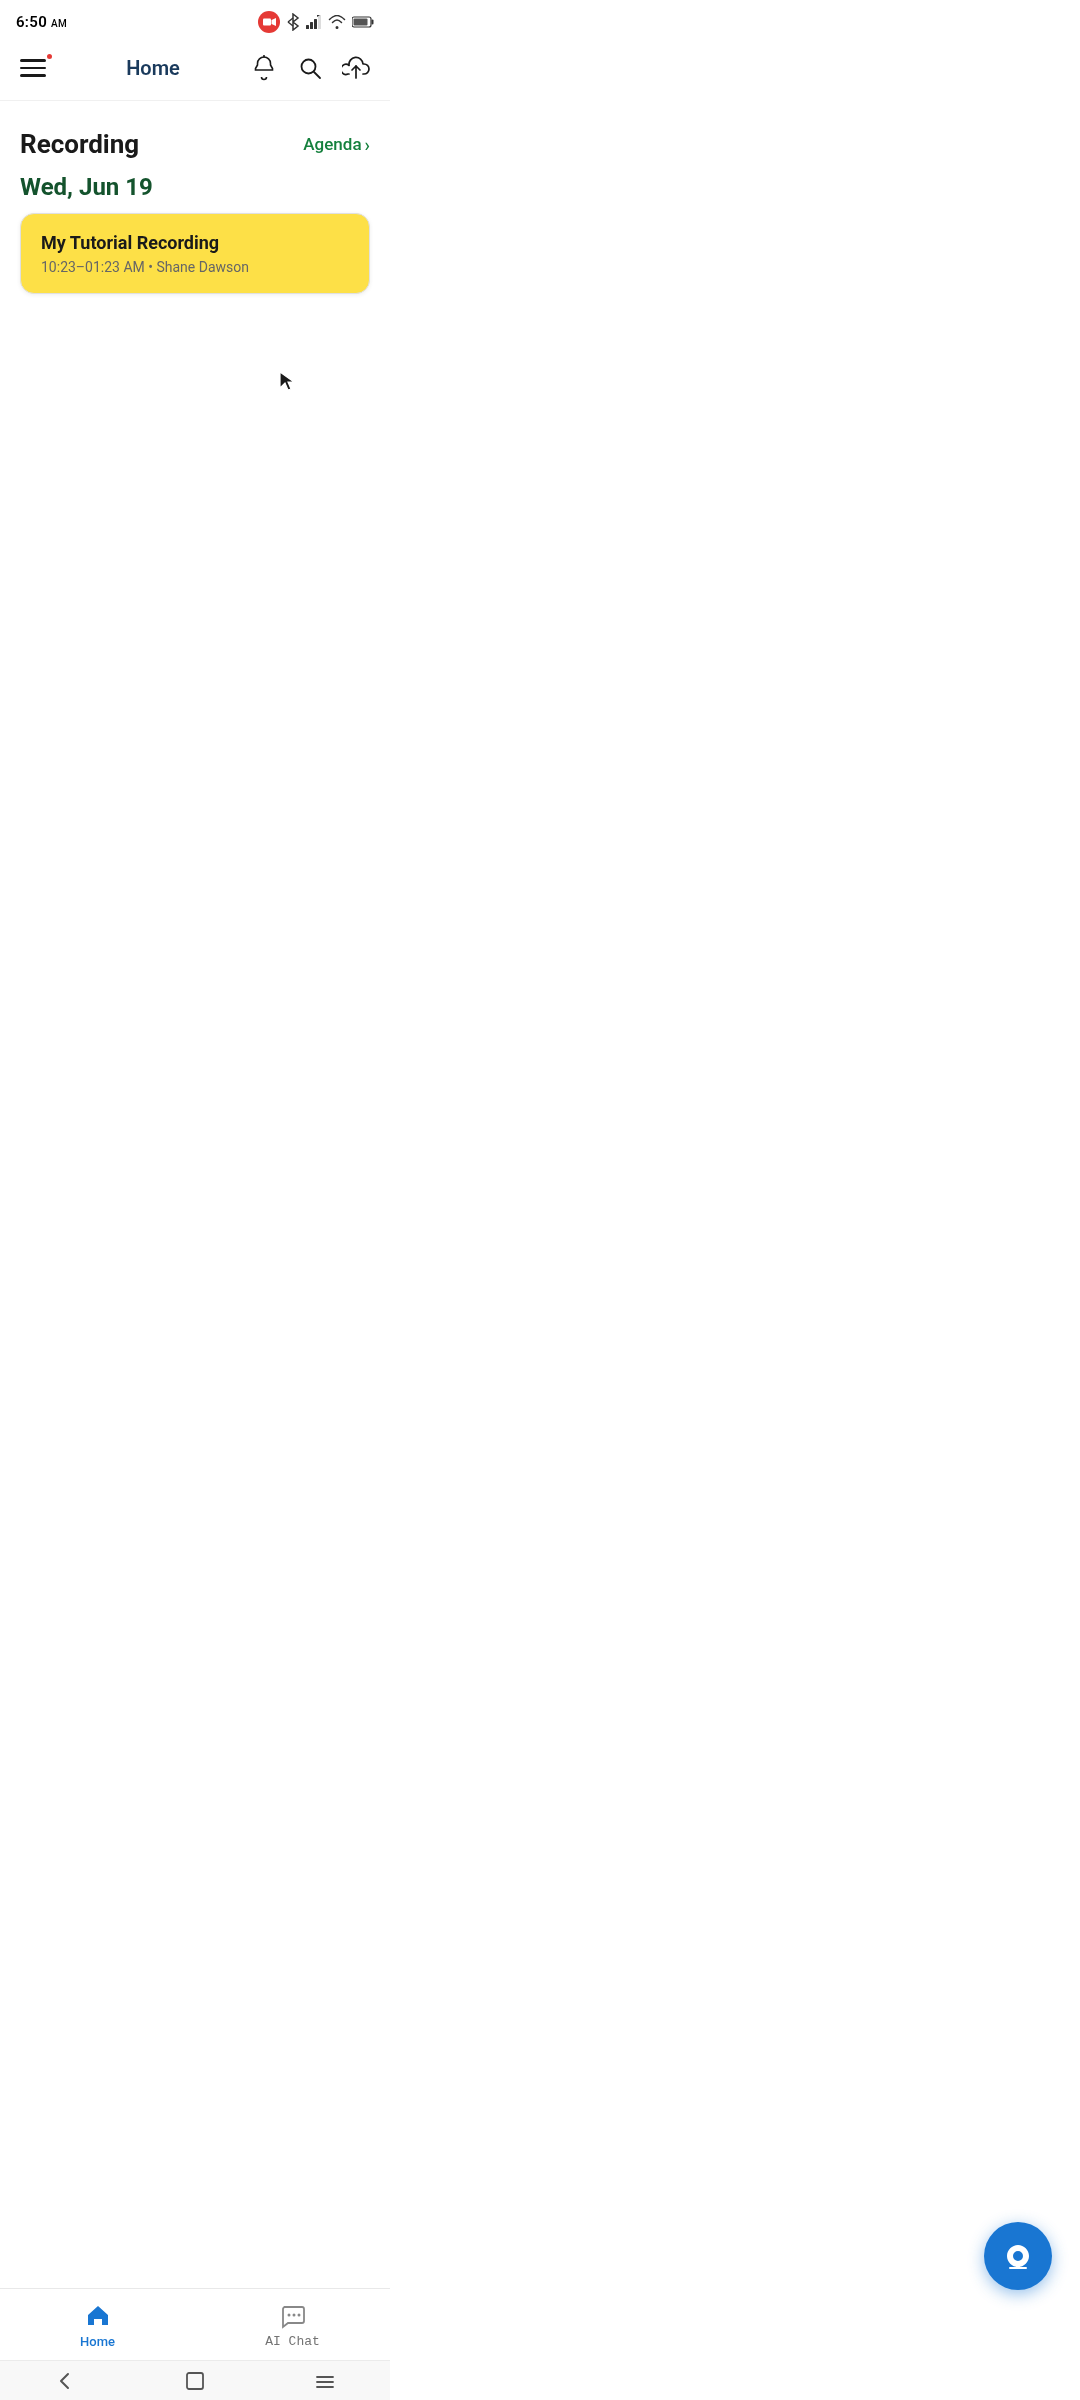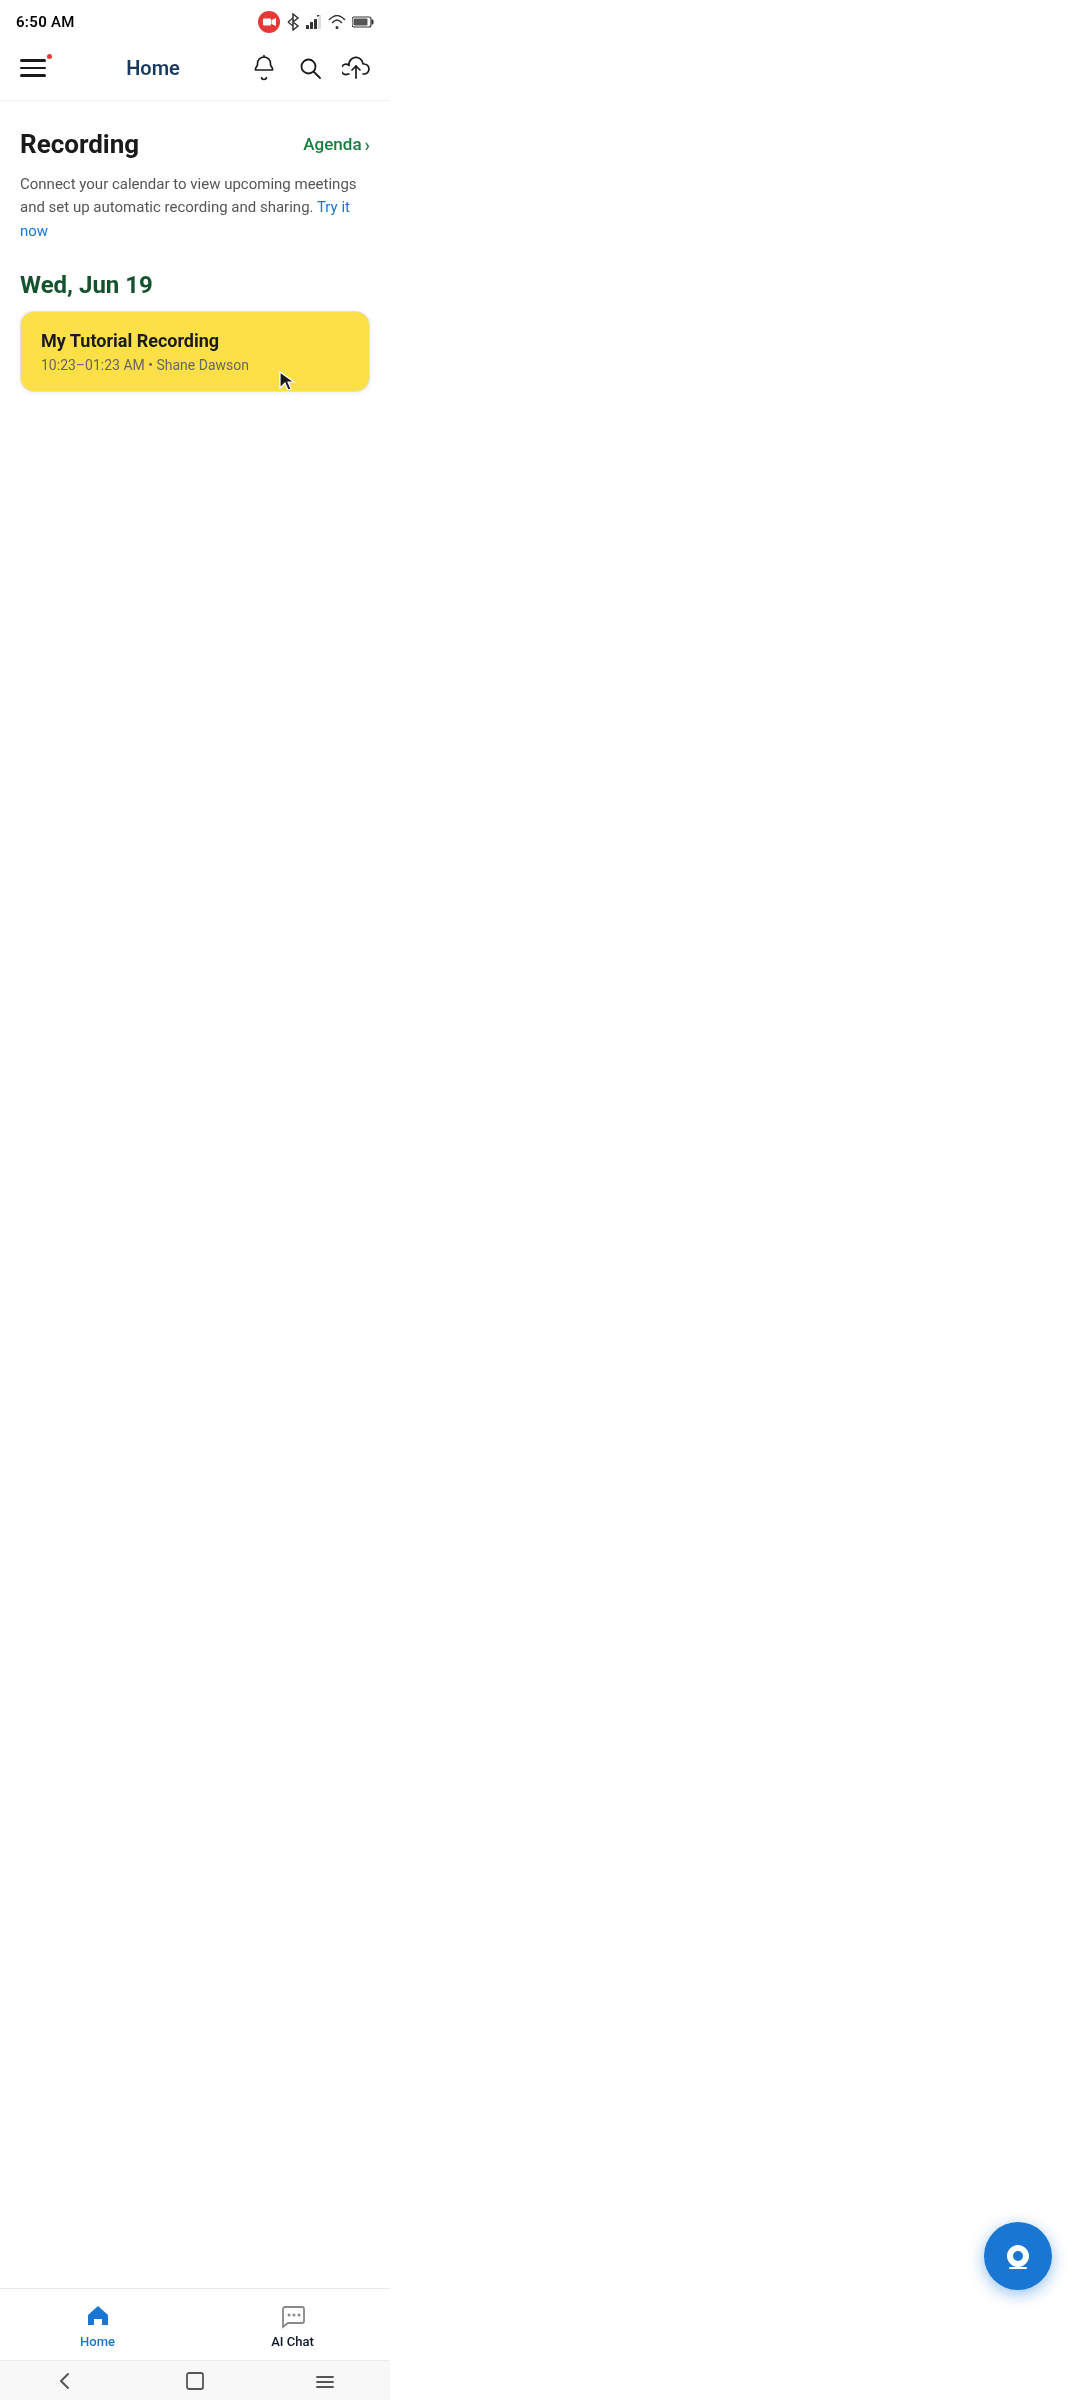--- a/index.html
+++ b/index.html
@@ -28,21 +28,21 @@
     }
 
     .status-time {
       font-size: 15px;
       font-weight: 600;
       color: #000;
       letter-spacing: 0.3px;
     }
 
     .status-time .am {
-      font-size: 15px;
+      font-size: 10px;
       font-weight: 500;
     }
 
     .status-icons {
       display: flex;
       align-items: center;
       gap: 6px;
     }
 
     .status-icon-red {
@@ -246,21 +246,22 @@
     .nav-label {
       font-size: 13px;
       font-weight: 500;
     }
 
     .nav-label.active {
       color: #1976d2;
     }
 
     .nav-label.inactive {
-      color: #0f172a;
+      color: #737373;
+      font-family: Liberation Mono, monospace;
     }
 
     .nav-icon {
       width: 28px;
       height: 28px;
       display: flex;
       align-items: center;
       justify-content: center;
     }
 
@@ -385,26 +386,20 @@
 <div class="main-content">
 
   <div class="section-header">
     <h2 class="section-title">Recording</h2>
     <a class="agenda-link">
       <span>Agenda</span>
       <span class="agenda-chevron">›</span>
     </a>
   </div>
 
-  <p class="upcoming-desc">
-    <span>Connect your calendar to view upcoming meetings and set up automatic recording and sharing.</span>
-    <a class="try-link">
-      <span>Try it now</span>
-    </a>
-  </p>
 
   <h3 class="date-heading">Wed, Jun 19</h3>
 
   <div class="recording-card">
     <div class="recording-title">My Tutorial Recording</div>
     <div class="recording-meta">
       <span>10:23–01:23 AM</span>
       <span> • </span>
       <span>Shane Dawson</span>
     </div>

